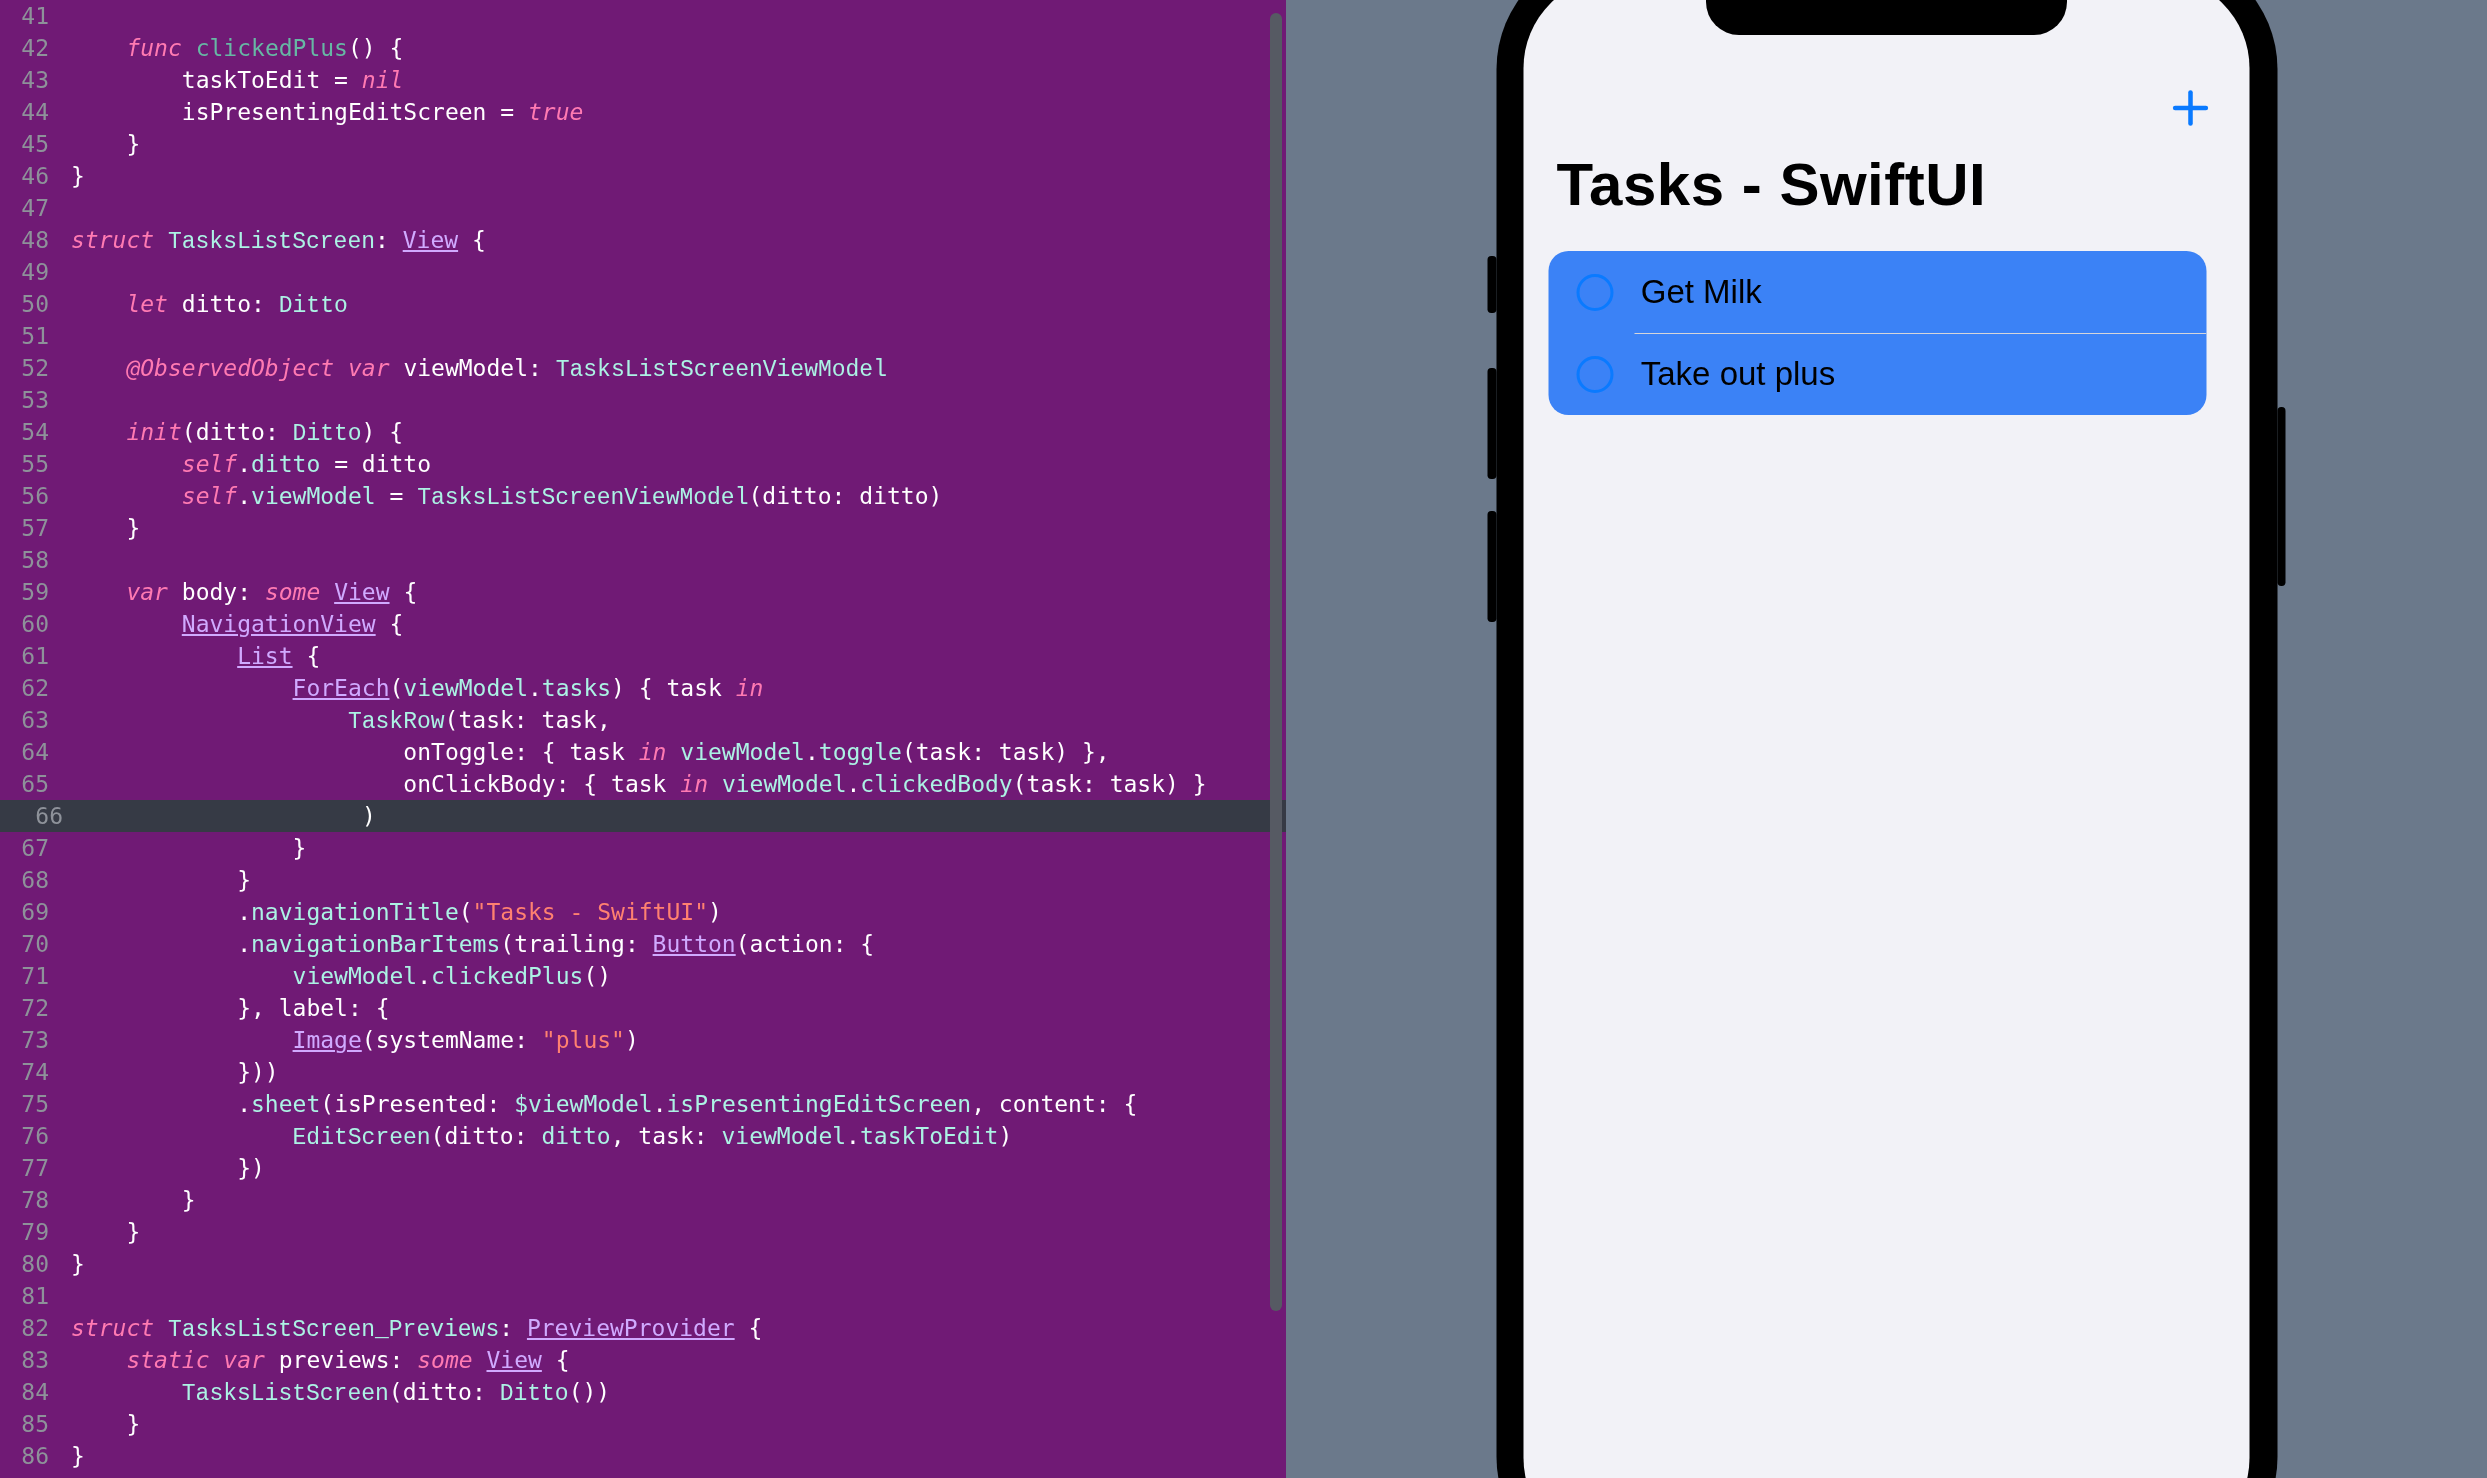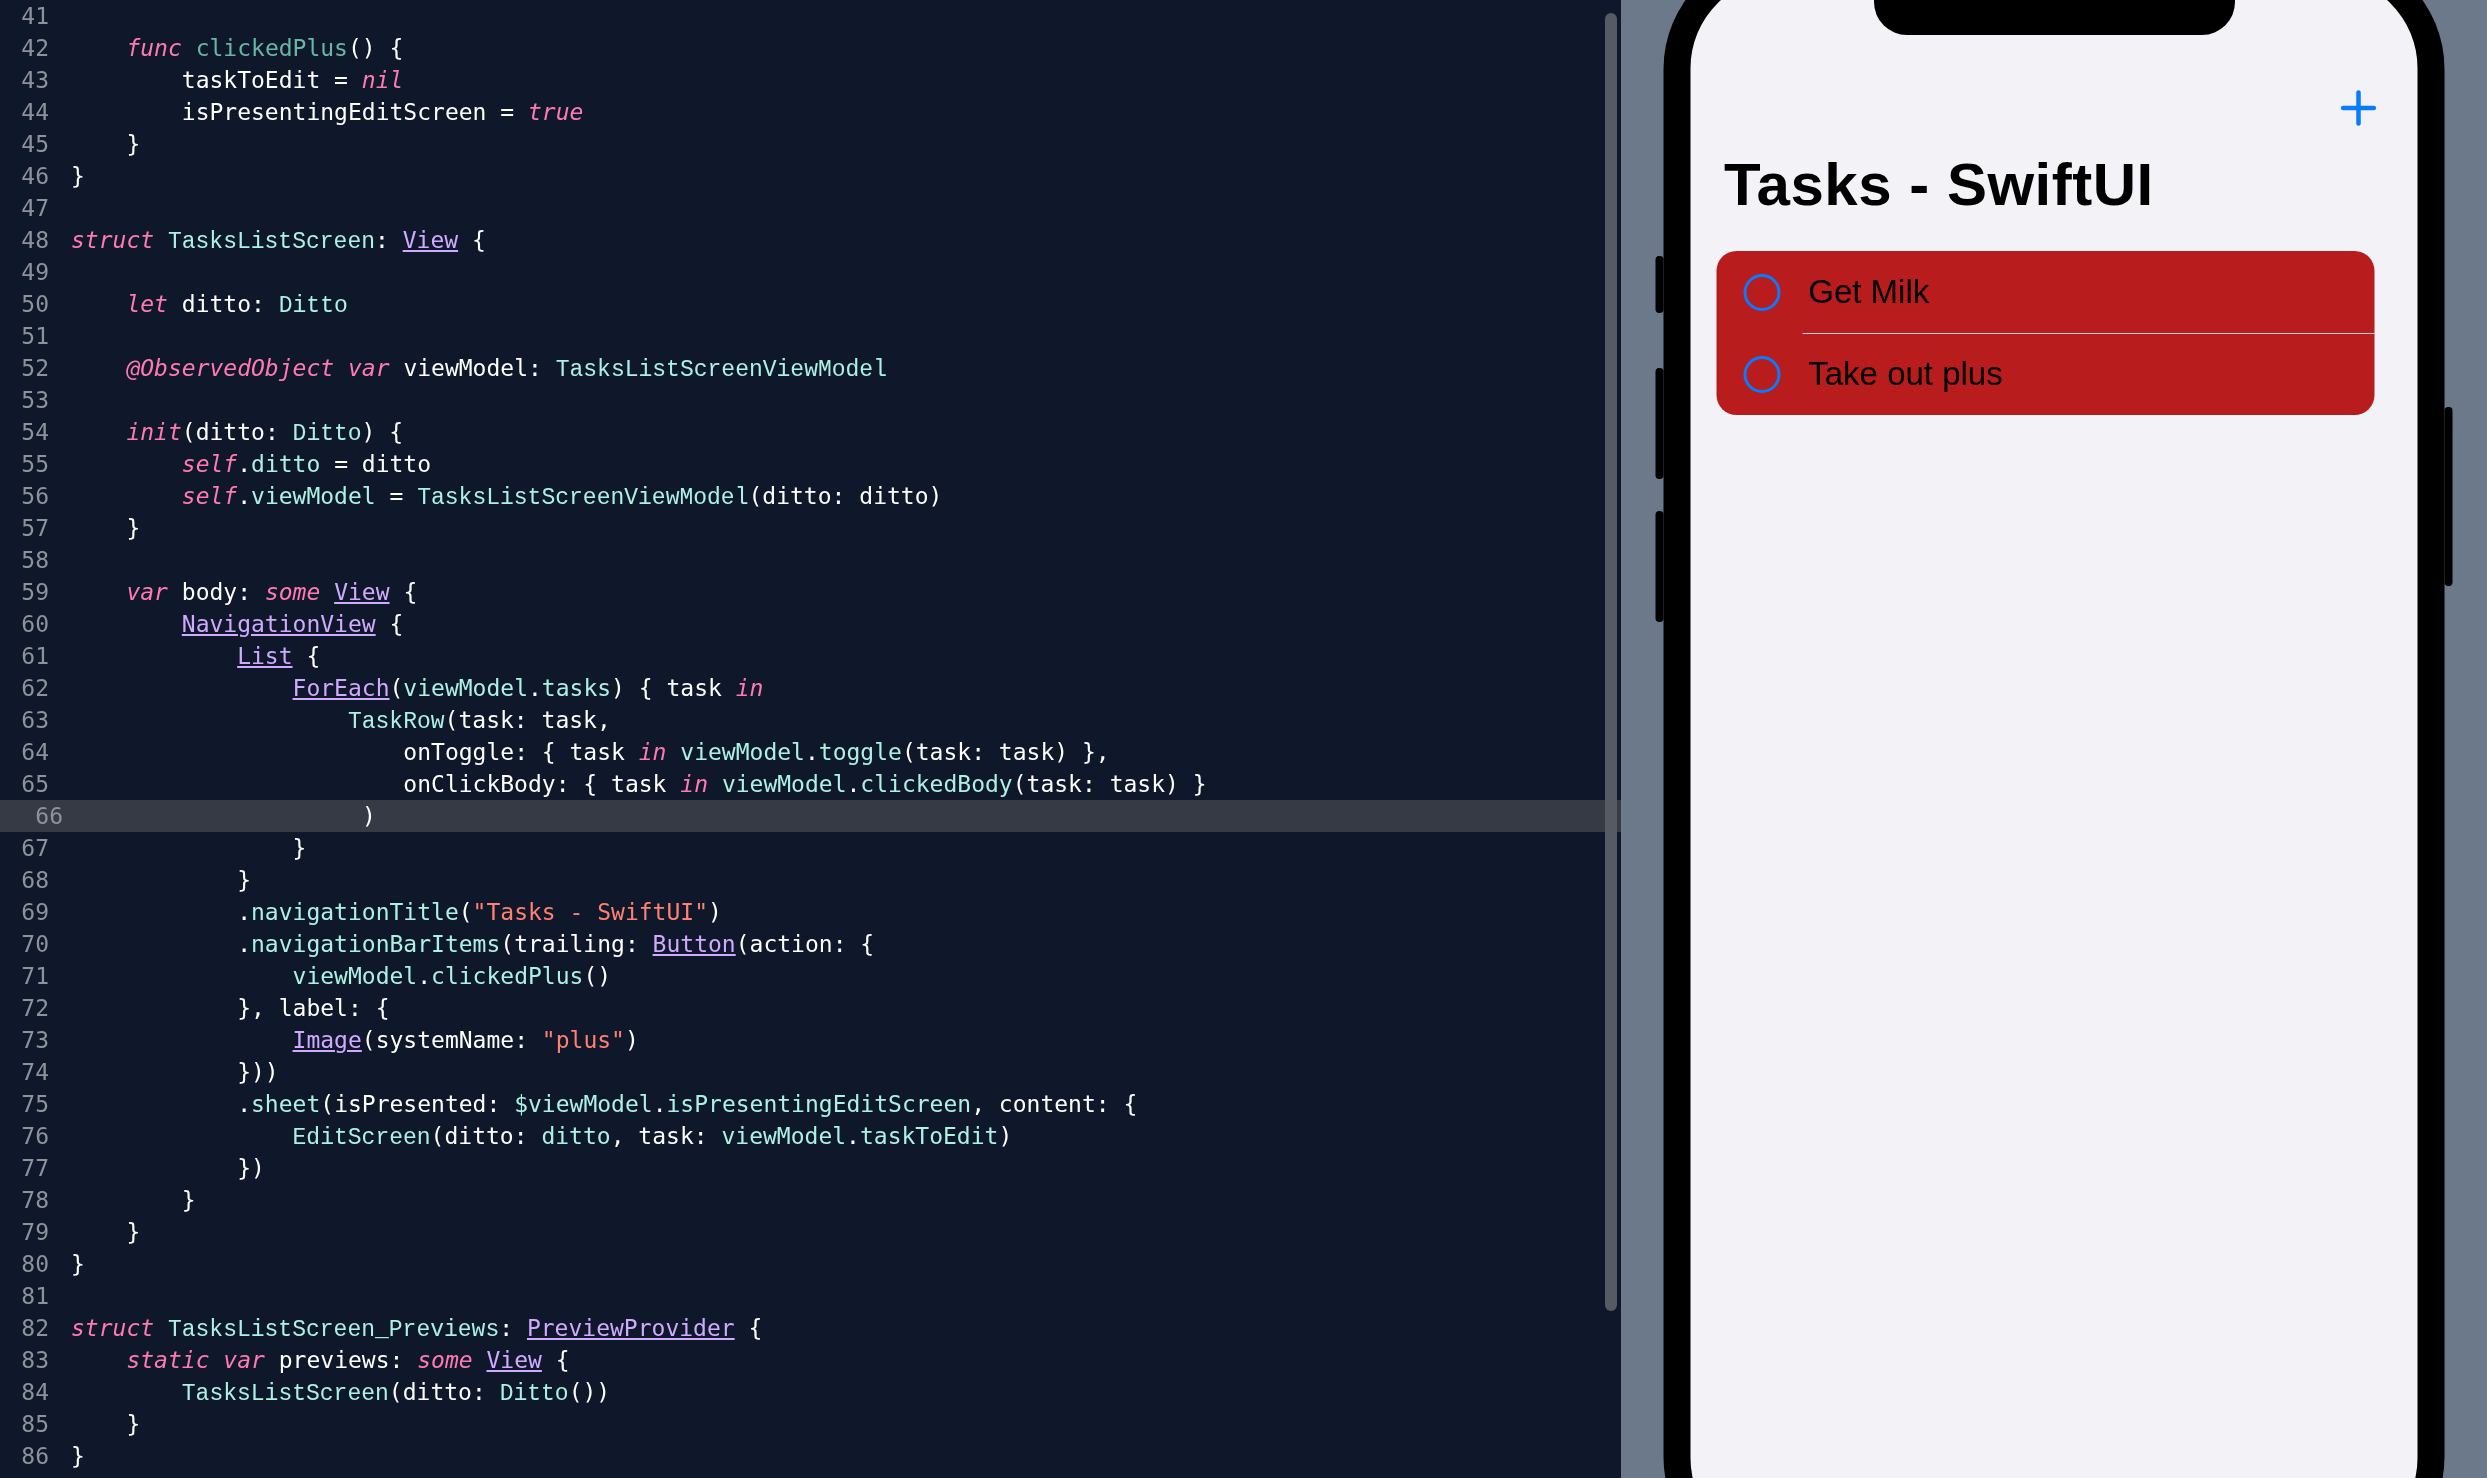--- a/index.html
+++ b/index.html
@@ -6,23 +6,23 @@
   body {
     font-family: -apple-system, BlinkMacSystemFont, "Helvetica Neue", sans-serif;
     background:#2b2f38;
     width:2487px;
     height:1478px;
     overflow:hidden;
     display:flex;
   }
   
   .editor {
-    width:1621px;
+    width:1286px;
     height:100%;
-    background:#0f172a;
+    background:#701a75;
     position:relative;
     overflow:hidden;
   }
   .editor-lines {
     font-family: "SF Mono", ui-monospace, Menlo, Consolas, monospace;
     font-size:23px;
     line-height:32px;
     white-space:pre;
     color:#ffffff;
     padding-top:0px;
@@ -111,21 +111,21 @@
     left:33px;
     font-size:60px;
     font-weight:700;
     color:#000;
     letter-spacing:0.5px;
   }
   .list {
     position:absolute;
     top:274px;
     left:25.6px; right:43px;
-    background:#b91c1c;
+    background:#3b82f6;
     border-radius:20px;
     overflow:hidden;
   }
   .row {
     display:flex;
     align-items:center;
     height:82px;
     padding:0 27.4px;
     gap:27.4px;
   }

